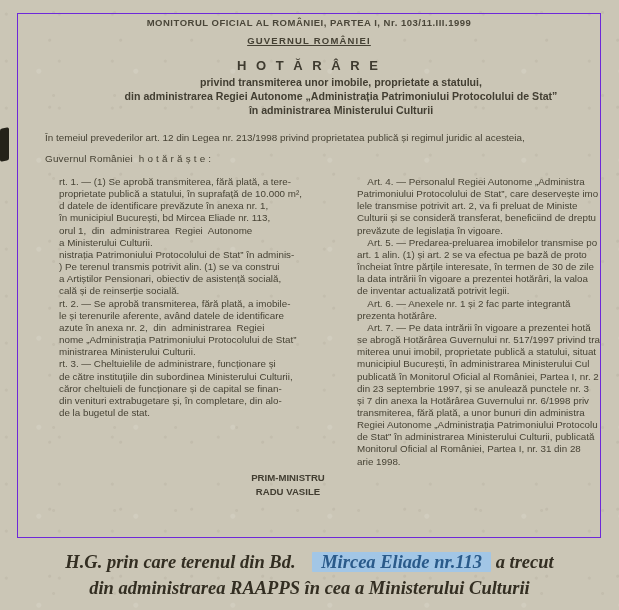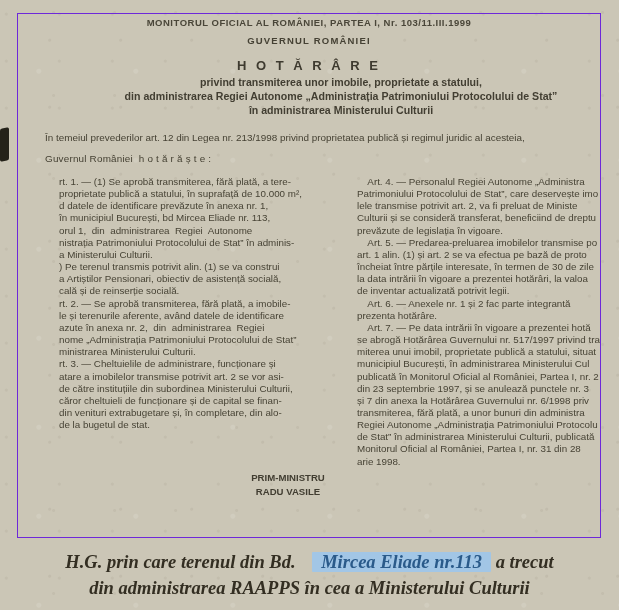--- a/index.html
+++ b/index.html
@@ -15,21 +15,21 @@
     font-family:"Liberation Sans", sans-serif;
     color:#3b372c;
   }
   .clip{
     position:absolute;left:17px;top:13px;width:582px;height:523px;
     border:1px solid #6d28d9;overflow:hidden;
   }
   .abs{position:absolute;}
   .center{width:100%;text-align:center;}
   .masthead{top:3px;font-size:9.5px;font-weight:bold;letter-spacing:.5px;color:#4a4639;}
-  .issuer{top:21px;font-size:9.5px;font-weight:bold;letter-spacing:1.2px;color:#454134;}
+  .issuer{top:21px;font-size:9.5px;font-weight:bold;letter-spacing:1.2px;color:#454134;text-decoration:underline;}
   .doc-title{top:44px;font-size:13px;font-weight:bold;letter-spacing:3px;color:#3e3a2f;}
   .subtitle{top:62px;font-size:10.6px;font-weight:bold;line-height:13.8px;color:#423e32;margin-left:32px;}
   .preamble{left:27px;font-size:9.9px;white-space:pre;color:#454133;}
   .p1{top:118px;}
   .p2{top:139px;letter-spacing:.2px;}
   .col{top:162px;font-size:9.8px;line-height:12.15px;color:#474335;}
   .col .tl{white-space:pre;padding-left:40px;}
   .col-left{left:1px;width:300px;}
   .col-right{left:299px;width:330px;}
   .sig-pm{top:457px;left:170px;width:200px;text-align:center;
@@ -61,32 +61,31 @@
 
   <div class="abs preamble p1">În temeiul prevederilor art. 12 din Legea nr. 213/1998 privind proprietatea publică și regimul juridic al acesteia,</div>
   <div class="abs preamble p2">Guvernul României  h o t ă r ă ș t e :</div>
 
   <div class="abs col col-left">
       <div class="tl">rt. 1. — (1) Se aprobă transmiterea, fără plată, a tere-</div>
       <div class="tl">proprietate publică a statului, în suprafață de 10.000 m²,</div>
       <div class="tl">d datele de identificare prevăzute în anexa nr. 1,</div>
       <div class="tl">în municipiul București, bd Mircea Eliade nr. 113,</div>
       <div class="tl">orul 1,  din  administrarea  Regiei  Autonome</div>
+      <div class="tl">a Ministerului Culturii.</div>
       <div class="tl">nistrația Patrimoniului Protocolului de Stat” în adminis-</div>
-      <div class="tl">a Ministerului Culturii.</div>
       <div class="tl">) Pe terenul transmis potrivit alin. (1) se va construi</div>
       <div class="tl">a Artiștilor Pensionari, obiectiv de asistență socială,</div>
       <div class="tl">cală și de reinserție socială.</div>
       <div class="tl">rt. 2. — Se aprobă transmiterea, fără plată, a imobile-</div>
       <div class="tl">le și terenurile aferente, având datele de identificare</div>
       <div class="tl">azute în anexa nr. 2,  din  administrarea  Regiei</div>
       <div class="tl">nome „Administrația Patrimoniului Protocolului de Stat”</div>
       <div class="tl">ministrarea Ministerului Culturii.</div>
       <div class="tl">rt. 3. — Cheltuielile de administrare, funcționare și</div>
-      <div class="tl">atare a imobilelor transmise potrivit art. 2 se vor asi-</div>
       <div class="tl">de către instituțiile din subordinea Ministerului Culturii,</div>
       <div class="tl">căror cheltuieli de funcționare și de capital se finan-</div>
       <div class="tl">din venituri extrabugetare și, în completare, din alo-</div>
       <div class="tl">de la bugetul de stat.</div>
     </div>
   <div class="abs col col-right">
       <div class="tl">    Art. 4. — Personalul Regiei Autonome „Administra</div>
       <div class="tl">Patrimoniului Protocolului de Stat”, care deservește imo</div>
       <div class="tl">lele transmise potrivit art. 2, va fi preluat de Ministe</div>
       <div class="tl">Culturii și se consideră transferat, beneficiind de dreptu</div>

